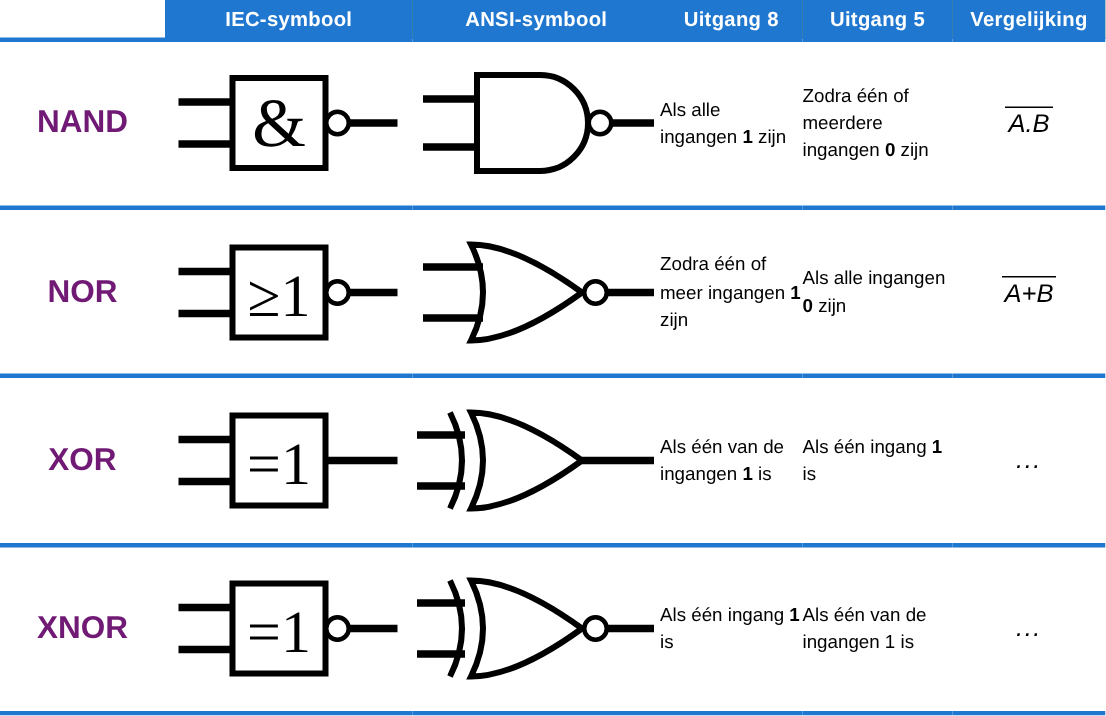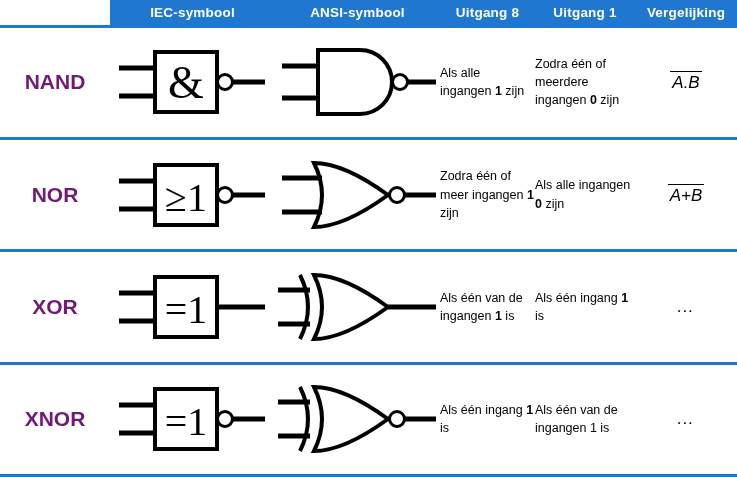--- a/index.html
+++ b/index.html
@@ -104,21 +104,21 @@
     <col style="width:100px">
     <col style="width:102px">
   </colgroup>
 
   <tbody>
       <tr class="hdr-row">
     <th class="hdr-cell hdr-blank"></th>
     <th class="hdr-cell">IEC-symbool</th>
     <th class="hdr-cell">ANSI-symbool</th>
     <th class="hdr-cell">Uitgang 8</th>
-    <th class="hdr-cell">Uitgang 1</th>
+    <th class="hdr-cell">Uitgang 5</th>
     <th class="hdr-cell">Vergelijking</th>
   </tr>
 
   <tr class="body-row">
     <td class="cell cell-name">NAND</td>
     <td class="cell cell-sym">
       <svg width="160" height="100" viewBox="0 0 160 100">
         <rect x="42" y="20" width="62" height="60" fill="none" stroke="#000" stroke-width="4"></rect>
         <line x1="6" y1="36" x2="42" y2="36" stroke="#000" stroke-width="5"></line>
         <line x1="6" y1="64" x2="42" y2="64" stroke="#000" stroke-width="5"></line>

